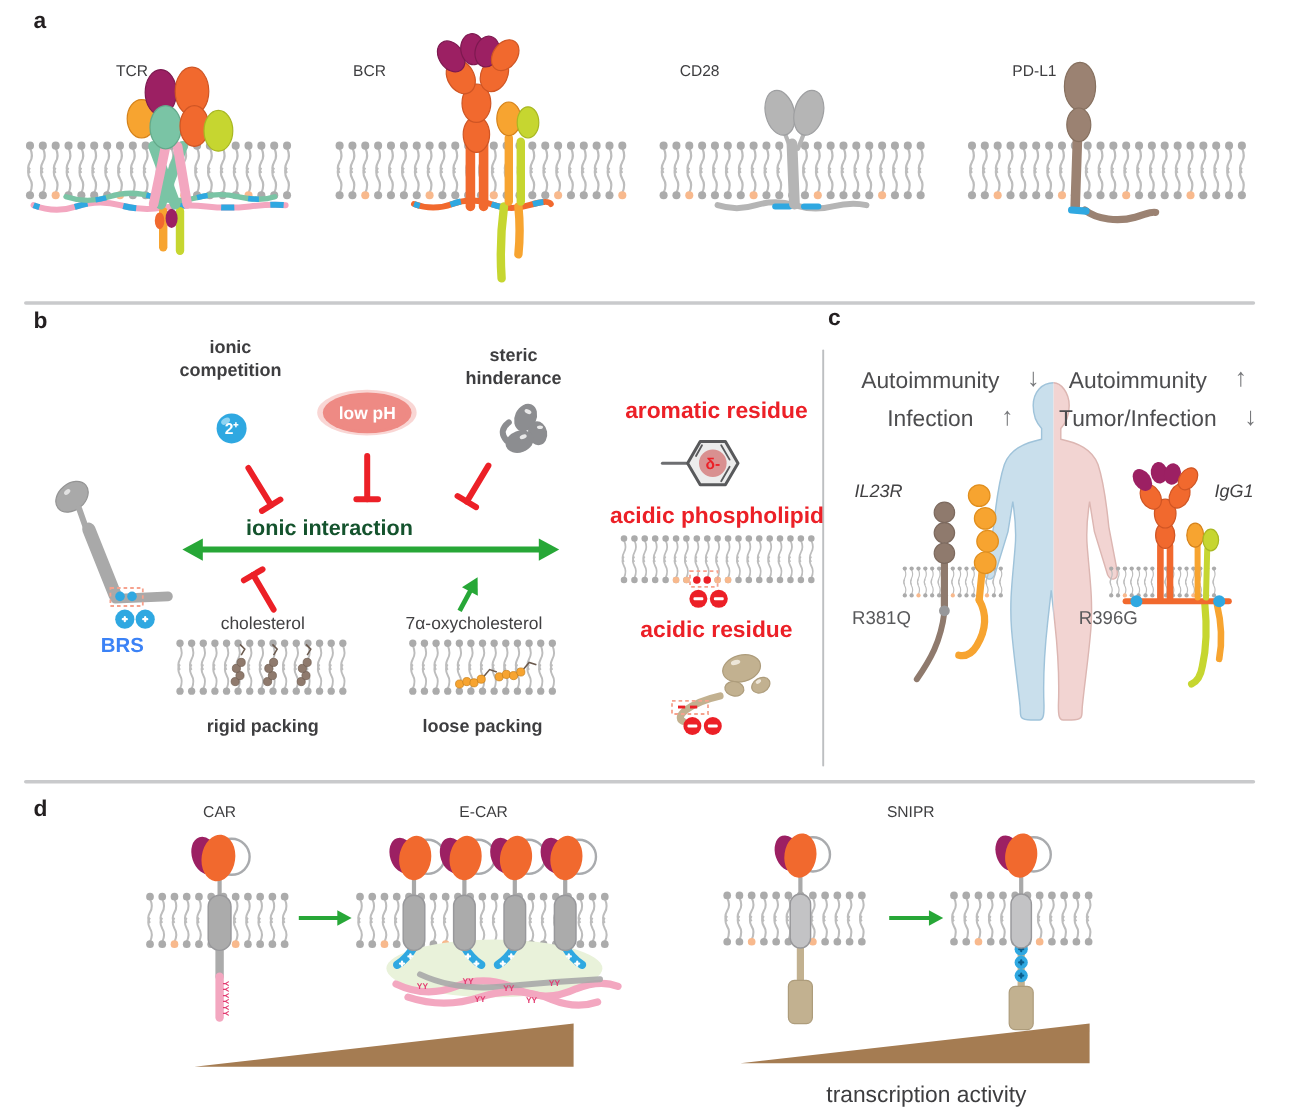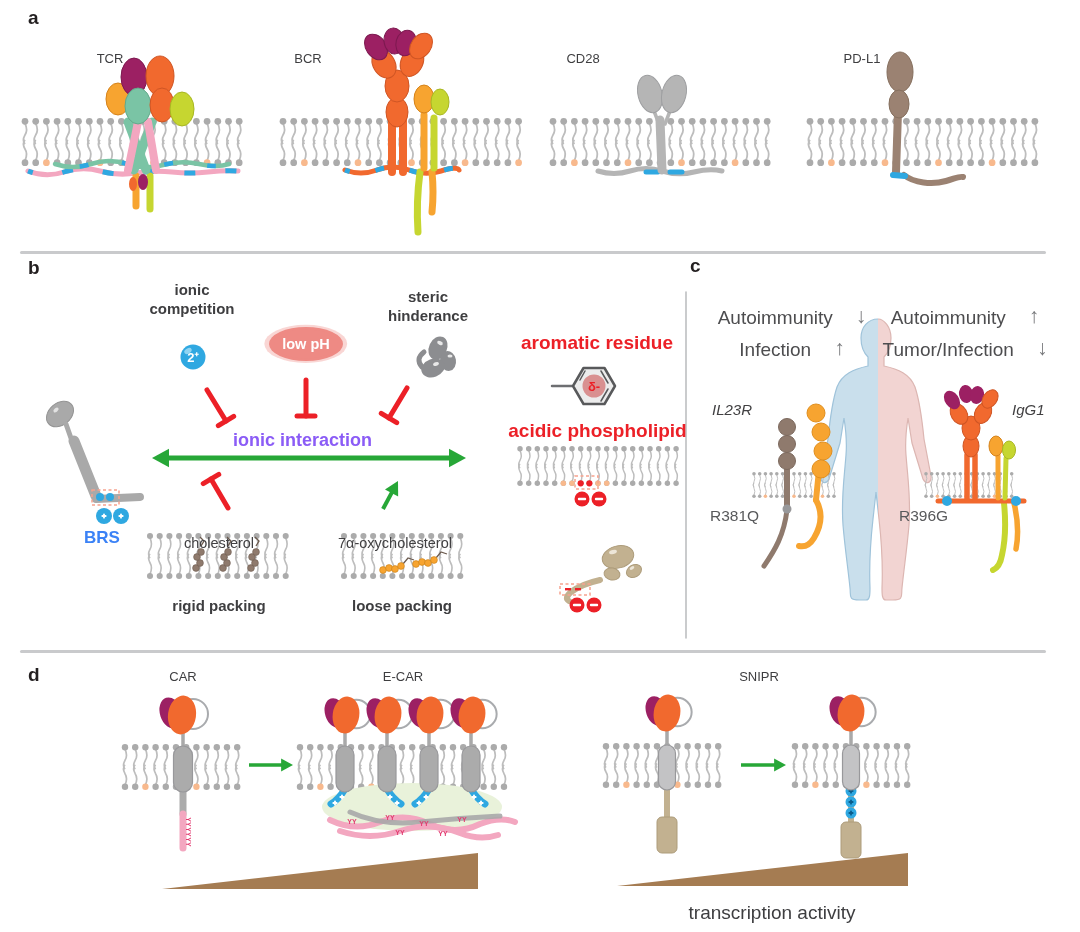--- a/index.html
+++ b/index.html
@@ -4,21 +4,21 @@
 <style>
   html,body{margin:0;padding:0;background:#ffffff;}
   .canvas{position:relative;width:1080px;height:932px;background:#ffffff;overflow:hidden;
           font-family:"Liberation Sans",sans-serif;}
   svg{position:absolute;left:0;top:0;}
   svg text{font-family:"Liberation Sans",sans-serif;}
   .lbl{position:absolute;color:#414042;line-height:1.25;}
   .panel-label{font-weight:700;font-size:19px;color:#231F20;}
   .rlabel{font-size:13px;text-align:center;color:#3E3E40;}
   .small-bold{font-weight:700;font-size:15px;color:#3E3E40;text-align:center;}
-  .plain{font-size:14.5px;color:#414042;text-align:center;margin-top:23px;}
+  .plain{font-size:14.5px;color:#414042;text-align:center;}
   .red-label{font-weight:700;font-size:19px;color:#EC2027;text-align:center;}
   .stat{font-size:19px;color:#4D4D4F;display:flex;align-items:flex-end;justify-content:center;gap:23px;}
   .stat .arr{color:#77787B;font-weight:700;font-size:21px;}
   .gene{font-style:italic;font-size:15px;color:#414042;text-align:left;}
   .variant{font-size:15.5px;color:#58595B;text-align:left;}
   .axis-label{font-size:19px;color:#3E3E40;text-align:center;}
   .divider{position:absolute;height:3px;background:#C9CACC;border-radius:2px;}
 </style>
 </head>
 <body>
@@ -1296,28 +1296,29 @@
   <div class="divider" style="left:20px;top:251px;width:1026px"></div>
   <div class="divider" style="left:20px;top:650px;width:1026px"></div>
 
   <div class="lbl rlabel" style="left:78px;top:51px;width:64px">TCR</div>
   <div class="lbl rlabel" style="left:276px;top:51px;width:64px">BCR</div>
   <div class="lbl rlabel" style="left:547px;top:51px;width:72px">CD28</div>
   <div class="lbl rlabel" style="left:826px;top:51px;width:72px">PD-L1</div>
 
   <div class="lbl small-bold" style="left:134px;top:281px;width:116px">ionic competition</div>
   <div class="lbl small-bold" style="left:368px;top:288px;width:120px">steric hinderance</div>
-  <div class="lbl" style="left:205px;top:429px;width:195px;text-align:center;font-weight:700;font-size:18px;color:#8b5cf6">ionic interaction</div>
+  <div class="lbl" style="left:205px;top:429px;width:195px;text-align:left;font-weight:700;font-size:18px;color:#14532d">ionic interaction</div>
   <div class="lbl" style="left:84px;top:527px;width:62px;font-weight:700;font-size:17px;color:#3b82f6">BRS</div>
   <div class="lbl plain" style="left:158px;top:511px;width:122px">cholesterol</div>
   <div class="lbl plain" style="left:326px;top:511px;width:138px">7α-oxycholesterol</div>
   <div class="lbl small-bold" style="left:153px;top:597px;width:132px">rigid packing</div>
   <div class="lbl small-bold" style="left:333px;top:597px;width:138px">loose packing</div>
   <div class="lbl red-label" style="left:512px;top:331px;width:170px">aromatic residue</div>
   <div class="lbl red-label" style="left:505px;top:419px;width:185px">acidic phospholipid</div>
+  <div class="lbl red-label" style="left:512px;top:514px;width:170px">acidic residue</div>
 
   <div class="lbl stat" style="left:703px;top:303px;width:178px">
     <span>Autoimmunity</span>
       <span class="arr">↓</span>
   </div>
   <div class="lbl stat" style="left:703px;top:335px;width:178px">
     <span>Infection</span>
       <span class="arr">↑</span>
   </div>
   <div class="lbl stat" style="left:870px;top:303px;width:190px">

